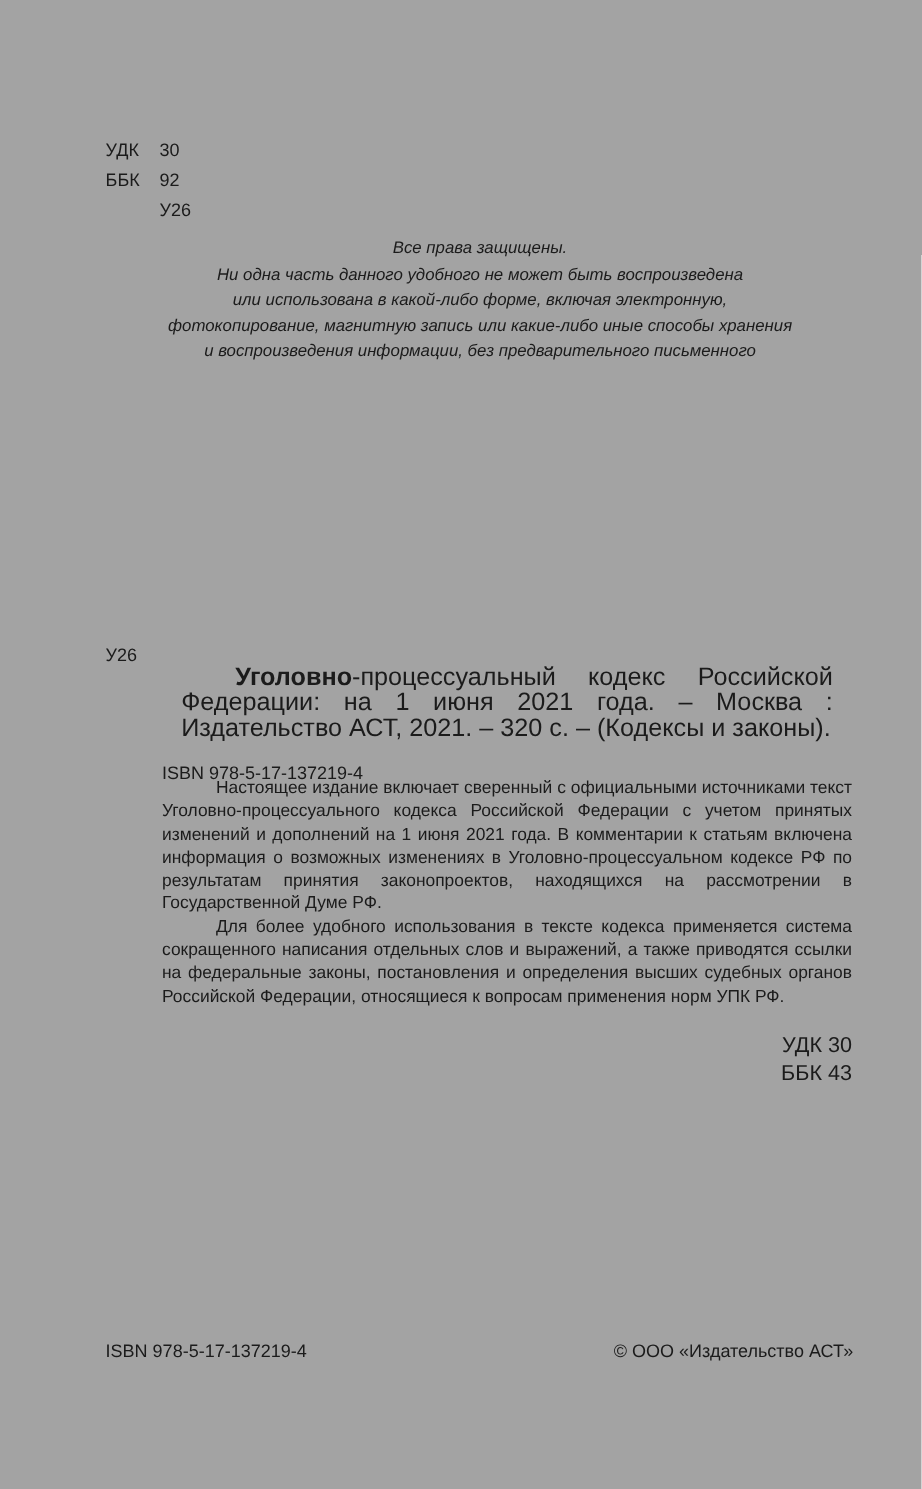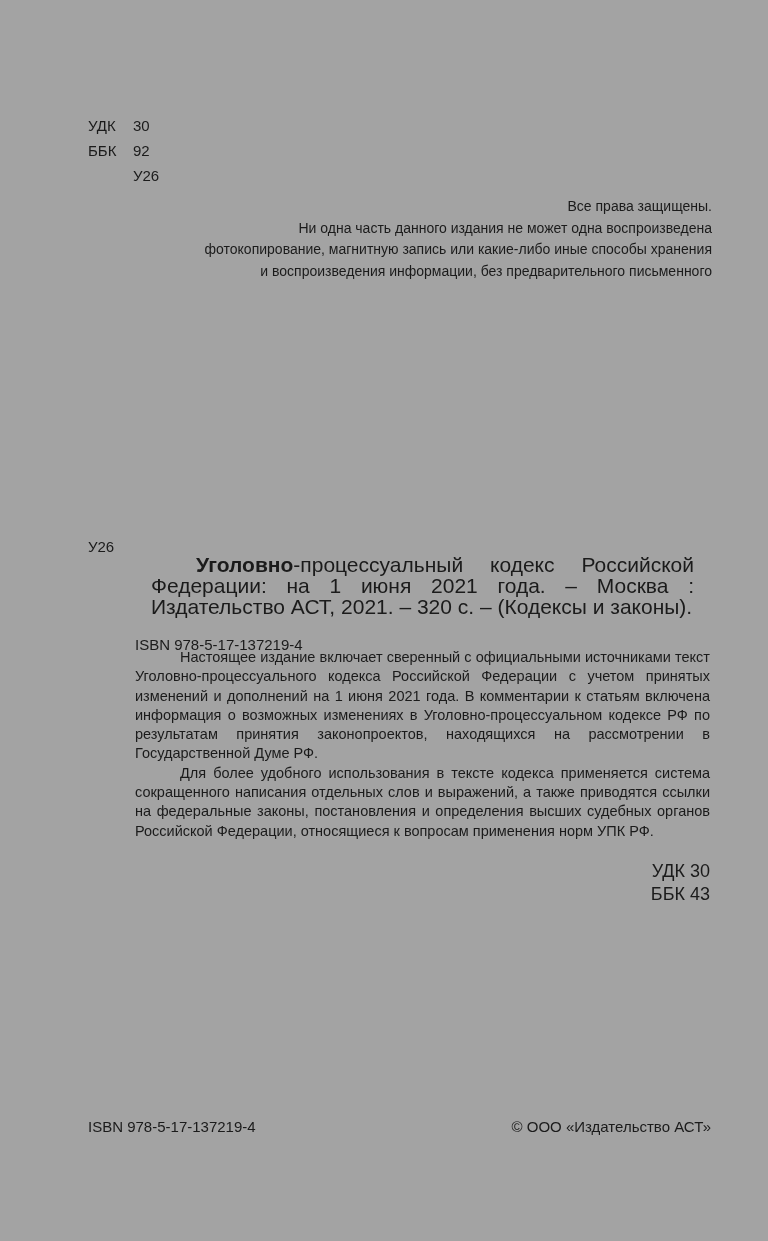--- a/index.html
+++ b/index.html
@@ -28,23 +28,24 @@
   .code-row { display: flex; }
   .code-label { display: inline-block; width: 45px; }
   .code-value { display: inline-block; }
 
   
   .rights {
     position: absolute;
     left: 88px;
     top: 196px;
     width: 624px;
-    text-align: right;
+    text-align: center;
     font-size: 14px;
     line-height: 21.5px;
+    font-style: italic;
   }
 
   
   .biblio {
     position: absolute;
     left: 135px;
     top: 538px;
     width: 575px;
   }
   .biblio-code {
@@ -118,21 +119,22 @@
       <span class="code-value">92</span>
     </div>
     <div class="code-row">
       <span class="code-label"></span>
       <span class="code-value">У26</span>
     </div>
   </div>
 
   <div class="rights">
     <div>Все права защищены.</div>
-    <div>Ни одна часть данного издания не может одна воспроизведена</div>
+    <div>Ни одна часть данного удобного не может быть воспроизведена</div>
+    <div>или использована в какой-либо форме, включая электронную,</div>
     <div>фотокопирование, магнитную запись или какие-либо иные способы хранения</div>
     <div>и воспроизведения информации, без предварительного письменного</div>
   </div>
 
   <div class="biblio">
     <span class="biblio-code">У26</span>
     <p class="biblio-text"><b>Уголовно</b><span>-процессуальный кодекс Российской Федерации: на 1 июня 2021 года. – Москва : Издательство АСТ, 2021. – 320 с. – (Кодексы и законы).</span></p>
     <p class="isbn-line">ISBN 978-5-17-137219-4</p>
   </div>
 

